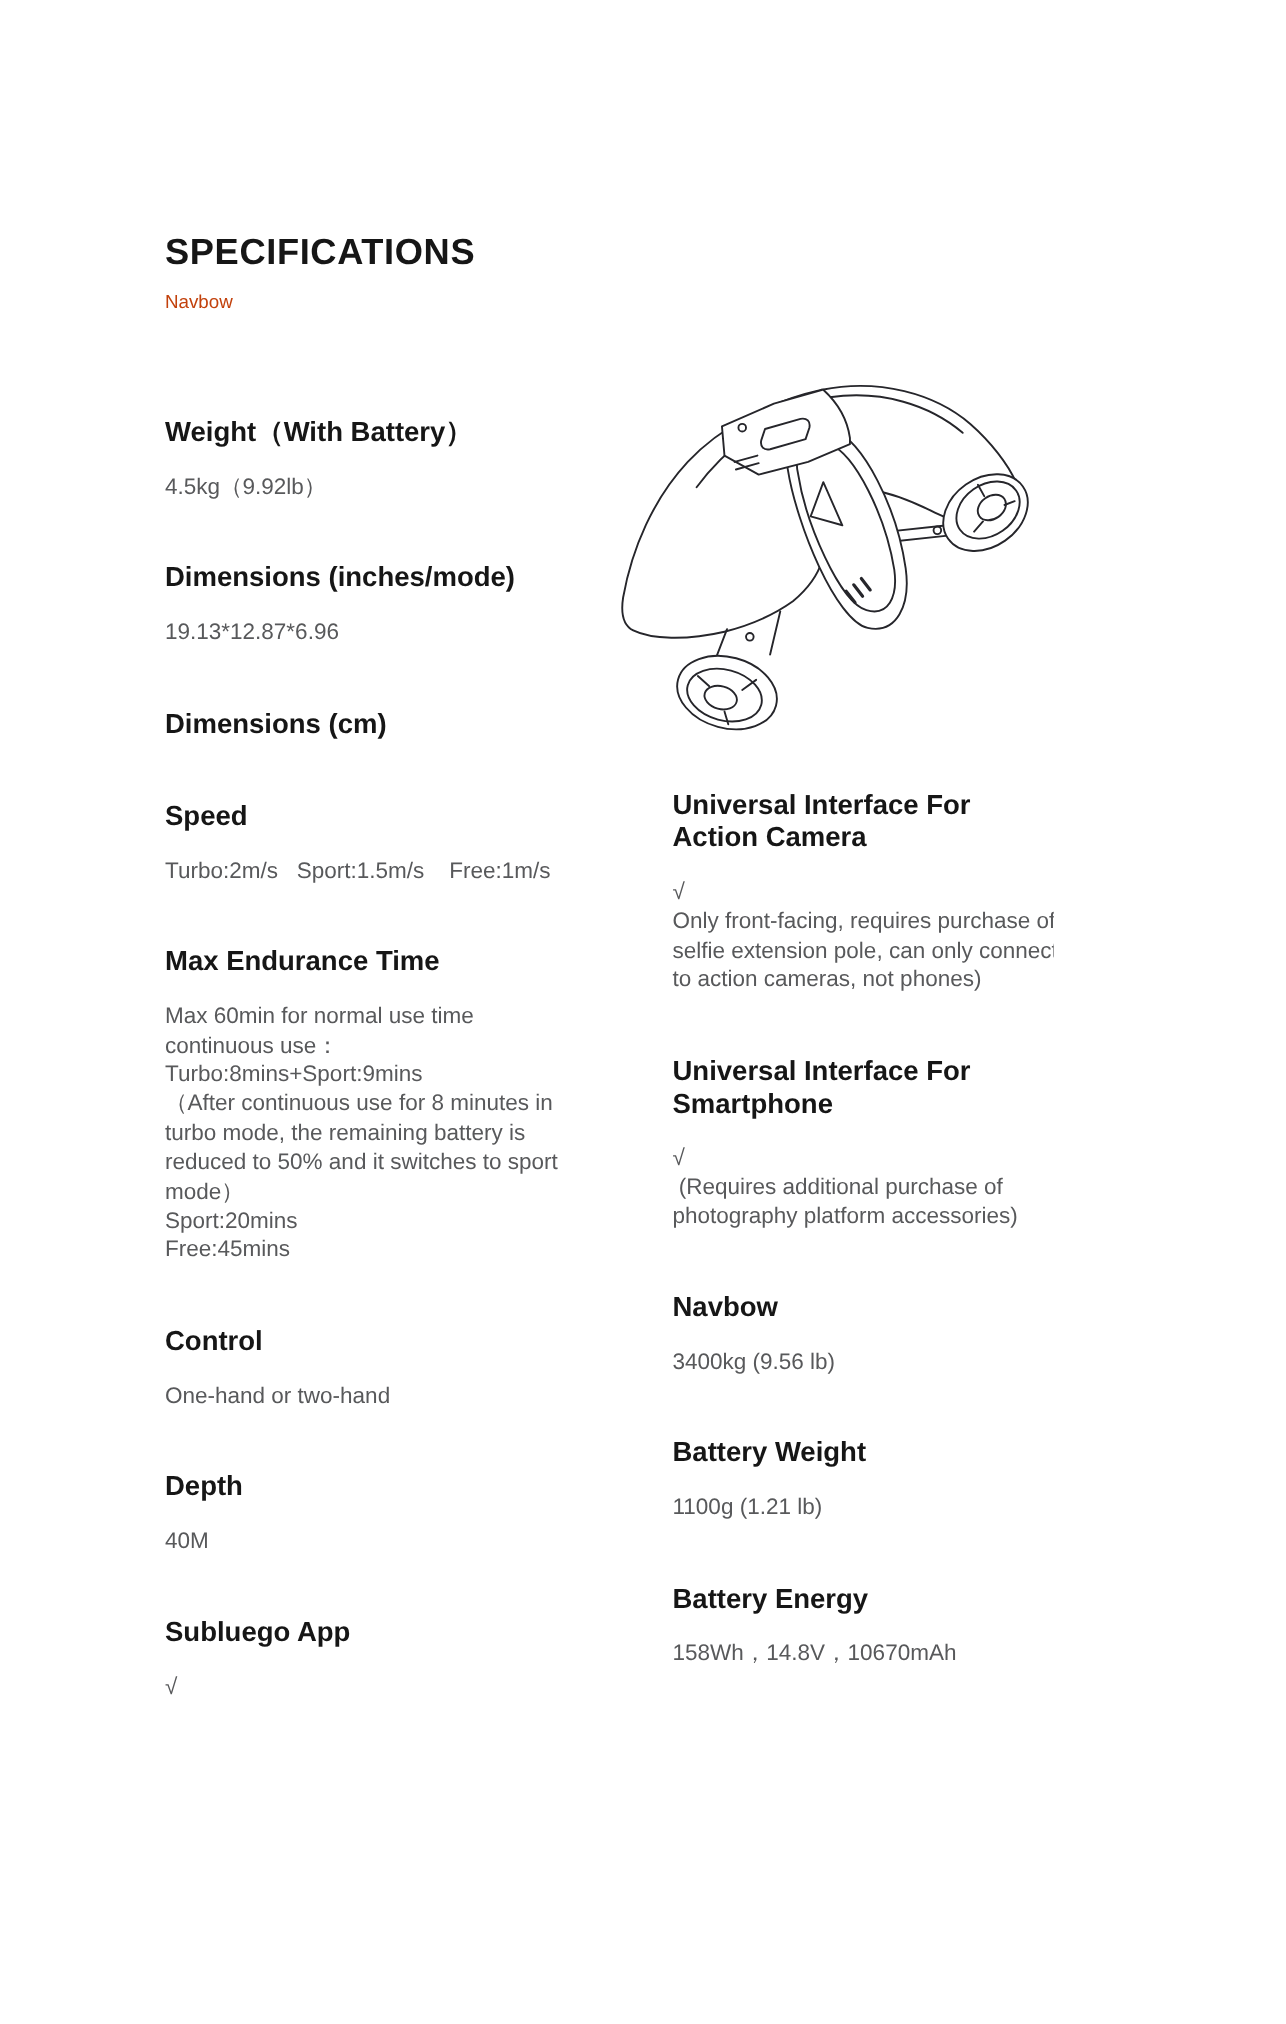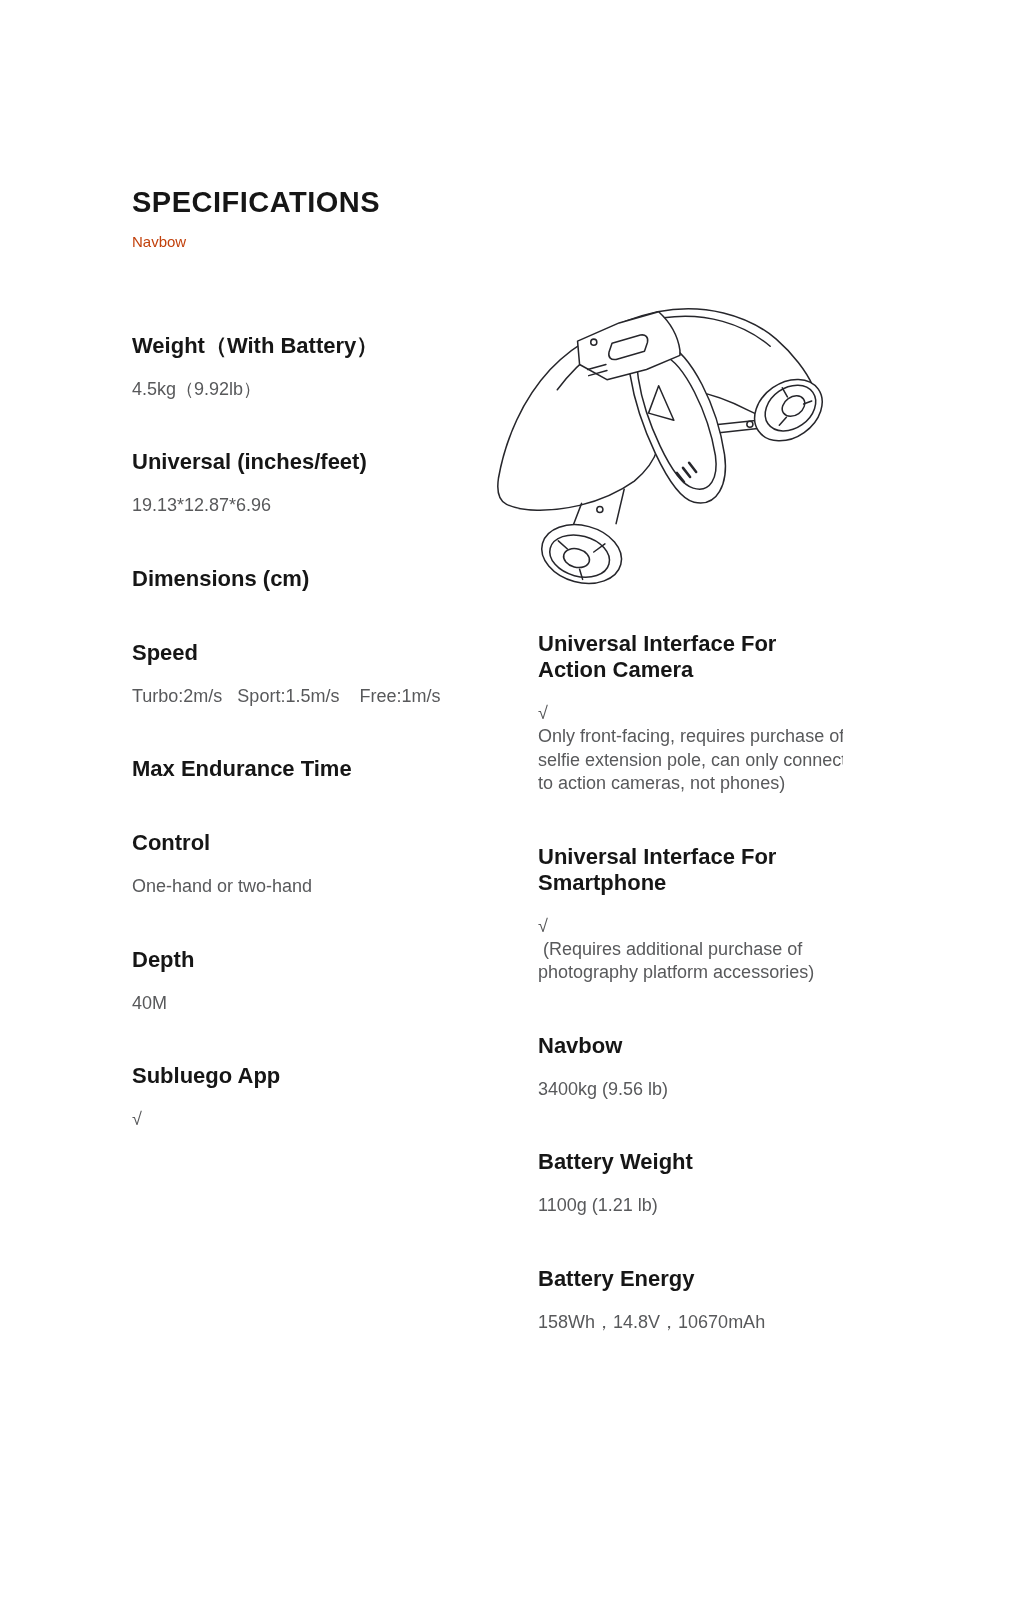--- a/index.html
+++ b/index.html
@@ -110,32 +110,41 @@
       <path stroke-width="2.5" d="M212 192 L219 201 M218 187 L225 196 M224 182 L231 191"></path>
     </svg>
   </div>
 
   <div class="col col-left">
     <div class="section">
       <h2 class="spec-heading">Weight（With Battery）</h2>
       <p class="spec-value">4.5kg（9.92lb）</p>
     </div>
     <div class="section">
-      <h2 class="spec-heading">Universal (inches/feet)</h2>
+      <h2 class="spec-heading">Dimensions (inches/mode)</h2>
       <p class="spec-value">19.13*12.87*6.96</p>
     </div>
     <div class="section">
       <h2 class="spec-heading">Dimensions (cm)</h2>
     </div>
     <div class="section">
       <h2 class="spec-heading">Speed</h2>
       <p class="spec-value">Turbo:2m/s   Sport:1.5m/s    Free:1m/s</p>
     </div>
     <div class="section">
       <h2 class="spec-heading">Max Endurance Time</h2>
+      <p class="spec-value">Max 60min for normal use time
+continuous use：
+Turbo:8mins+Sport:9mins
+（After continuous use for 8 minutes in
+turbo mode, the remaining battery is
+reduced to 50% and it switches to sport
+mode）
+Sport:20mins
+Free:45mins</p>
     </div>
     <div class="section">
       <h2 class="spec-heading">Control</h2>
       <p class="spec-value">One-hand or two-hand</p>
     </div>
     <div class="section">
       <h2 class="spec-heading">Depth</h2>
       <p class="spec-value">40M</p>
     </div>
     <div class="section">

